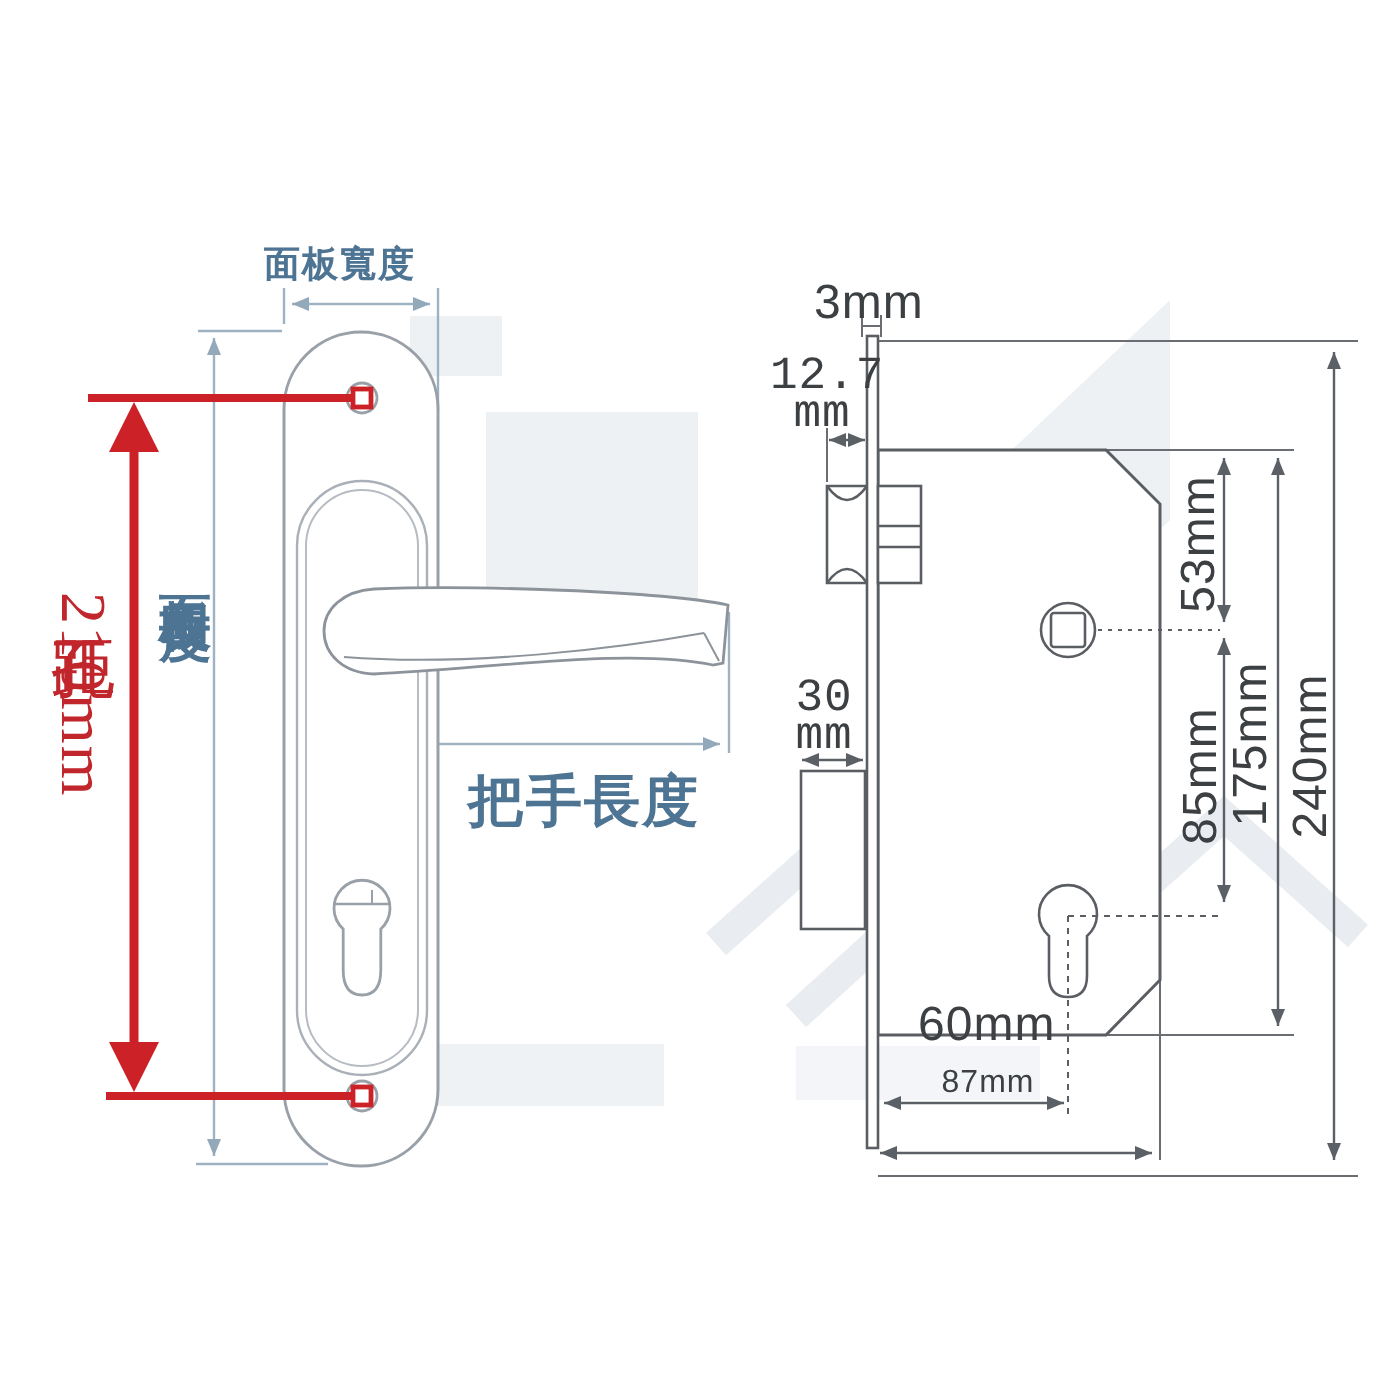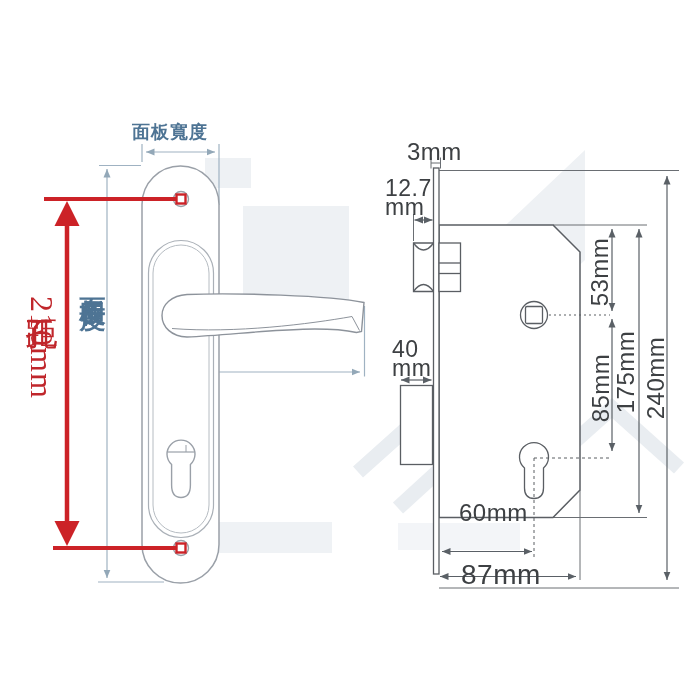--- a/index.html
+++ b/index.html
@@ -12,26 +12,26 @@
   .lbl-blue{color:#4e7494;font-weight:bold;}
   .lbl-num{color:#3d4043;font-weight:normal;letter-spacing:0.5px;}
   .panel-width{left:132px;top:120px;width:106px;text-align:left;font-size:18px;letter-spacing:1px;}
   .panel-length{left:76px;top:277px;font-size:26px;writing-mode:vertical-rl;text-orientation:upright;letter-spacing:2px;}
   .handle-length{left:234px;top:382px;width:108px;text-align:center;font-size:28px;letter-spacing:1px;}
   .hole-distance{
     left:20px;top:294px;color:#c0262b;font-size:32px;
     font-family:"Liberation Serif","DejaVu Serif",serif;
     writing-mode:vertical-rl;text-orientation:mixed;letter-spacing:1px;
   }
-  .two-line{line-height:0.82;font-size:23px;}
+  .two-line{text-align:center;line-height:0.82;font-size:23px;font-family:Liberation Mono, monospace;}
   .d3mm{left:407px;top:138px;width:56px;text-align:left;font-size:24px;}
   .d127{left:385px;top:179px;width:52px;}
   .d20{left:392px;top:340px;width:40px;}
   .d60{left:459px;top:499px;width:66px;text-align:center;font-size:24px;}
-  .d87{left:461px;top:559px;width:66px;text-align:center;font-size:28px;}
+  .d87{left:461px;top:533px;width:66px;text-align:center;font-size:16px;}
   .rot{transform:translate(-50%,-50%) rotate(-90deg);transform-origin:center;font-size:24px;}
   .d53{left:600px;top:272px;}
   .d85{left:601px;top:388px;}
   .d175{left:626px;top:372px;}
   .d240{left:656px;top:378px;}
 </style>
 </head>
 <body>
 
 <div class="canvas">
@@ -151,31 +151,32 @@
         <line x1="639" y1="229" x2="639" y2="513" marker-start="url(#mg)" marker-end="url(#mg)"></line>
         <line x1="667" y1="176" x2="667" y2="580" marker-start="url(#mg)" marker-end="url(#mg)"></line>
         <line x1="442" y1="551.5" x2="532" y2="551.5" marker-start="url(#mg)" marker-end="url(#mg)"></line>
         <line x1="440" y1="576.5" x2="576" y2="576.5" marker-start="url(#mg)" marker-end="url(#mg)"></line>
       </g>
     </g>
   </svg>
 
   <div class="lbl lbl-blue panel-width">面板寬度</div>
   <div class="lbl lbl-blue panel-length">面板長度</div>
+  <div class="lbl lbl-blue handle-length">把手長度</div>
   <div class="lbl hole-distance">孔距210mm</div>
 
   <div class="lbl lbl-num d3mm">3mm</div>
 
   <div class="lbl lbl-num two-line d127">
     <div>12.7</div>
     <div>mm</div>
   </div>
 
   <div class="lbl lbl-num two-line d20">
-    <div>40</div>
+    <div>30</div>
     <div>mm</div>
   </div>
 
   <div class="lbl lbl-num rot d53">53mm</div>
   <div class="lbl lbl-num rot d85">85mm</div>
   <div class="lbl lbl-num rot d175">175mm</div>
   <div class="lbl lbl-num rot d240">240mm</div>
 
   <div class="lbl lbl-num d60">60mm</div>
   <div class="lbl lbl-num d87">87mm</div>

